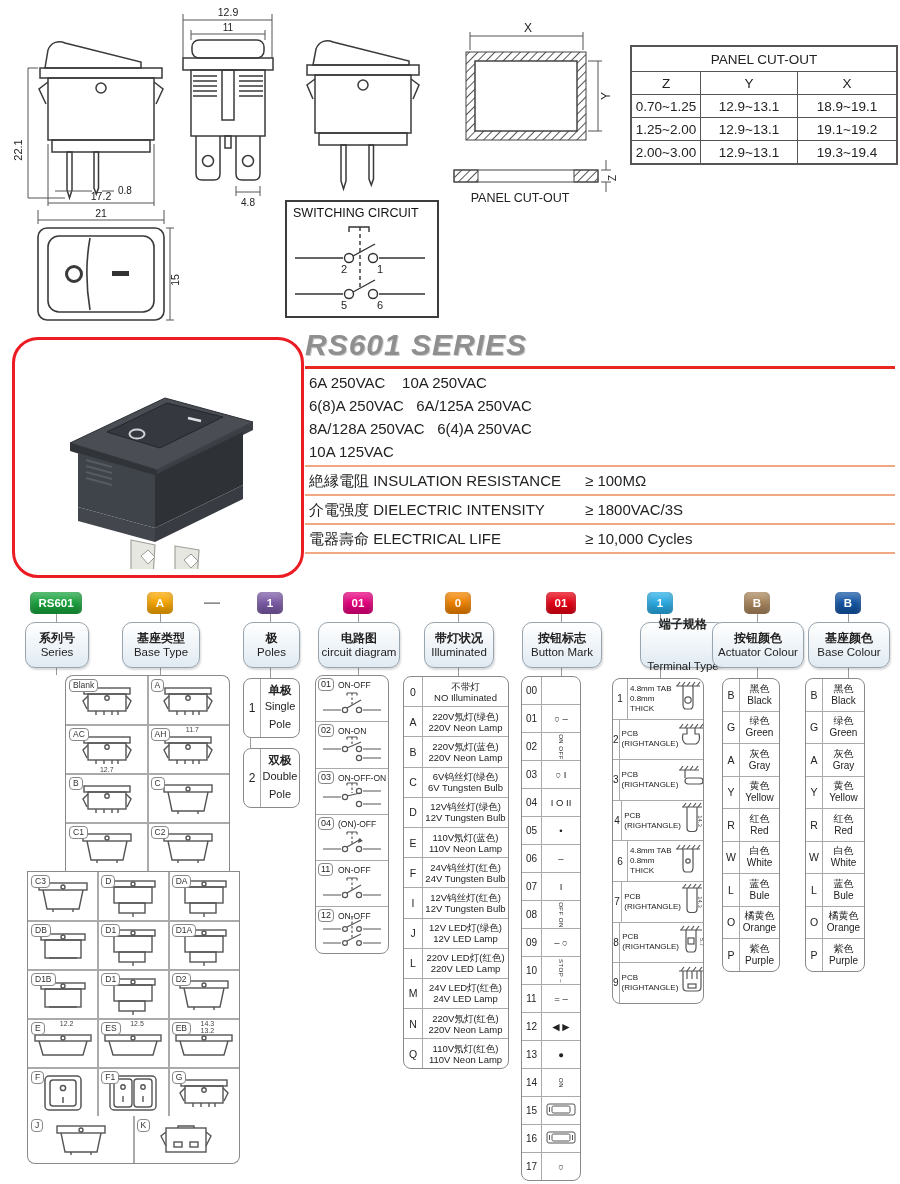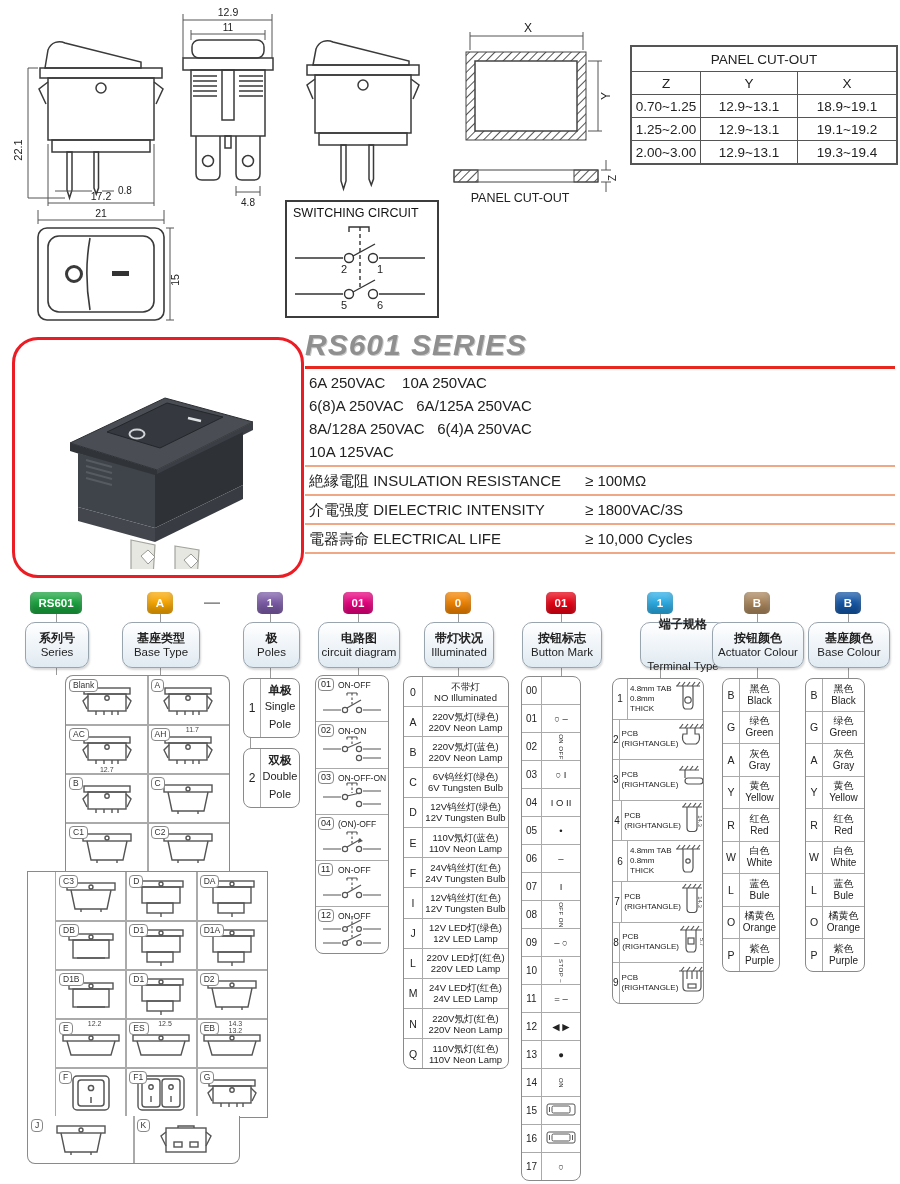--- a/index.html
+++ b/index.html
@@ -69,21 +69,21 @@
   .grp .en{font-size:11.5px;line-height:14px;}
   #gp0{left:25px;width:62px;}  #gp1{left:122px;width:76px;} #gp2{left:243px;width:55px;}
   #gp3{left:318px;width:80px;} #gp4{left:424px;width:68px;} #gp5{left:522px;width:78px;}
   #gp6{left:640px;width:84px;gap:28px;} #gp7{left:712px;width:90px;} #gp8{left:808px;width:80px;}
   .vline{position:absolute;width:1px;background:#9a9a9a;}
 
   
   .bt-grid{position:absolute;display:grid;background:#fff;border:1px solid #8a8a8a;overflow:hidden;}
   #base-s1{left:65px;top:675px;width:163px;grid-template-columns:1fr 1fr;grid-auto-rows:49px;
            border-radius:8px 8px 0 0;border-bottom:none;}
-  #base-s2{left:27px;top:871px;width:211px;grid-template-columns:1fr 1fr 1fr;grid-auto-rows:49px;padding-left:28px;}
+  #base-s2{left:27px;top:871px;width:211px;grid-template-columns:1fr 1fr 1fr;grid-auto-rows:49px;}
   #base-s3{left:27px;top:1116px;width:211px;grid-template-columns:1fr 1fr;grid-auto-rows:47px;
            border-radius:0 0 8px 8px;border-top:none;}
   .bt-cell{position:relative;outline:1px solid #aaa;outline-offset:-0.5px;}
   .chip{position:absolute;left:3px;top:3px;font-size:8.5px;line-height:11px;border:1px solid #888;
         border-radius:4px;padding:0 3px;background:#fff;color:#333;z-index:2;}
   .bt-glyph{position:absolute;left:50%;top:56%;transform:translate(-50%,-50%);}
   .dim-a{position:absolute;top:1px;left:55%;transform:translateX(-50%);font-size:7px;color:#444;}
   .dim-a2{position:absolute;top:8px;left:55%;transform:translateX(-50%);font-size:7px;color:#444;}
   .dim-b{position:absolute;bottom:1px;left:50%;transform:translateX(-50%);font-size:7px;color:#444;}
 

